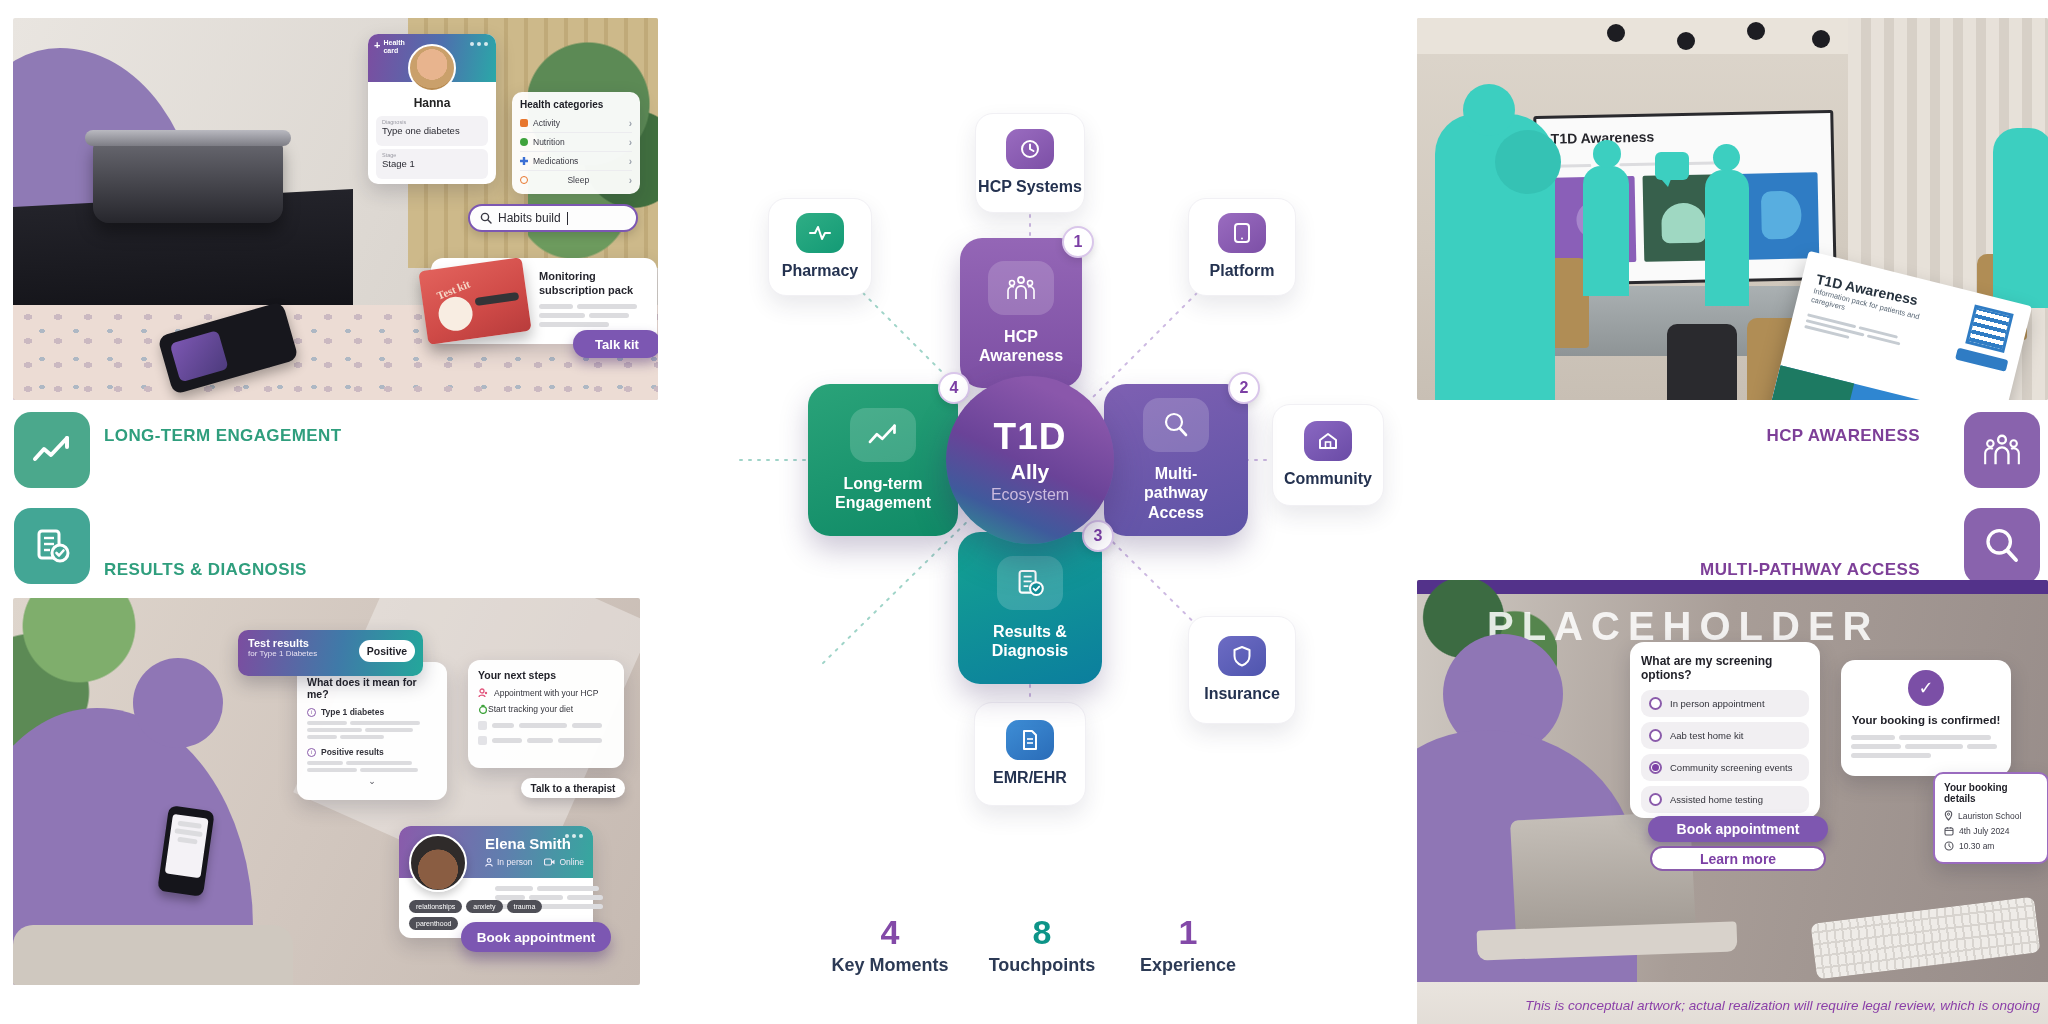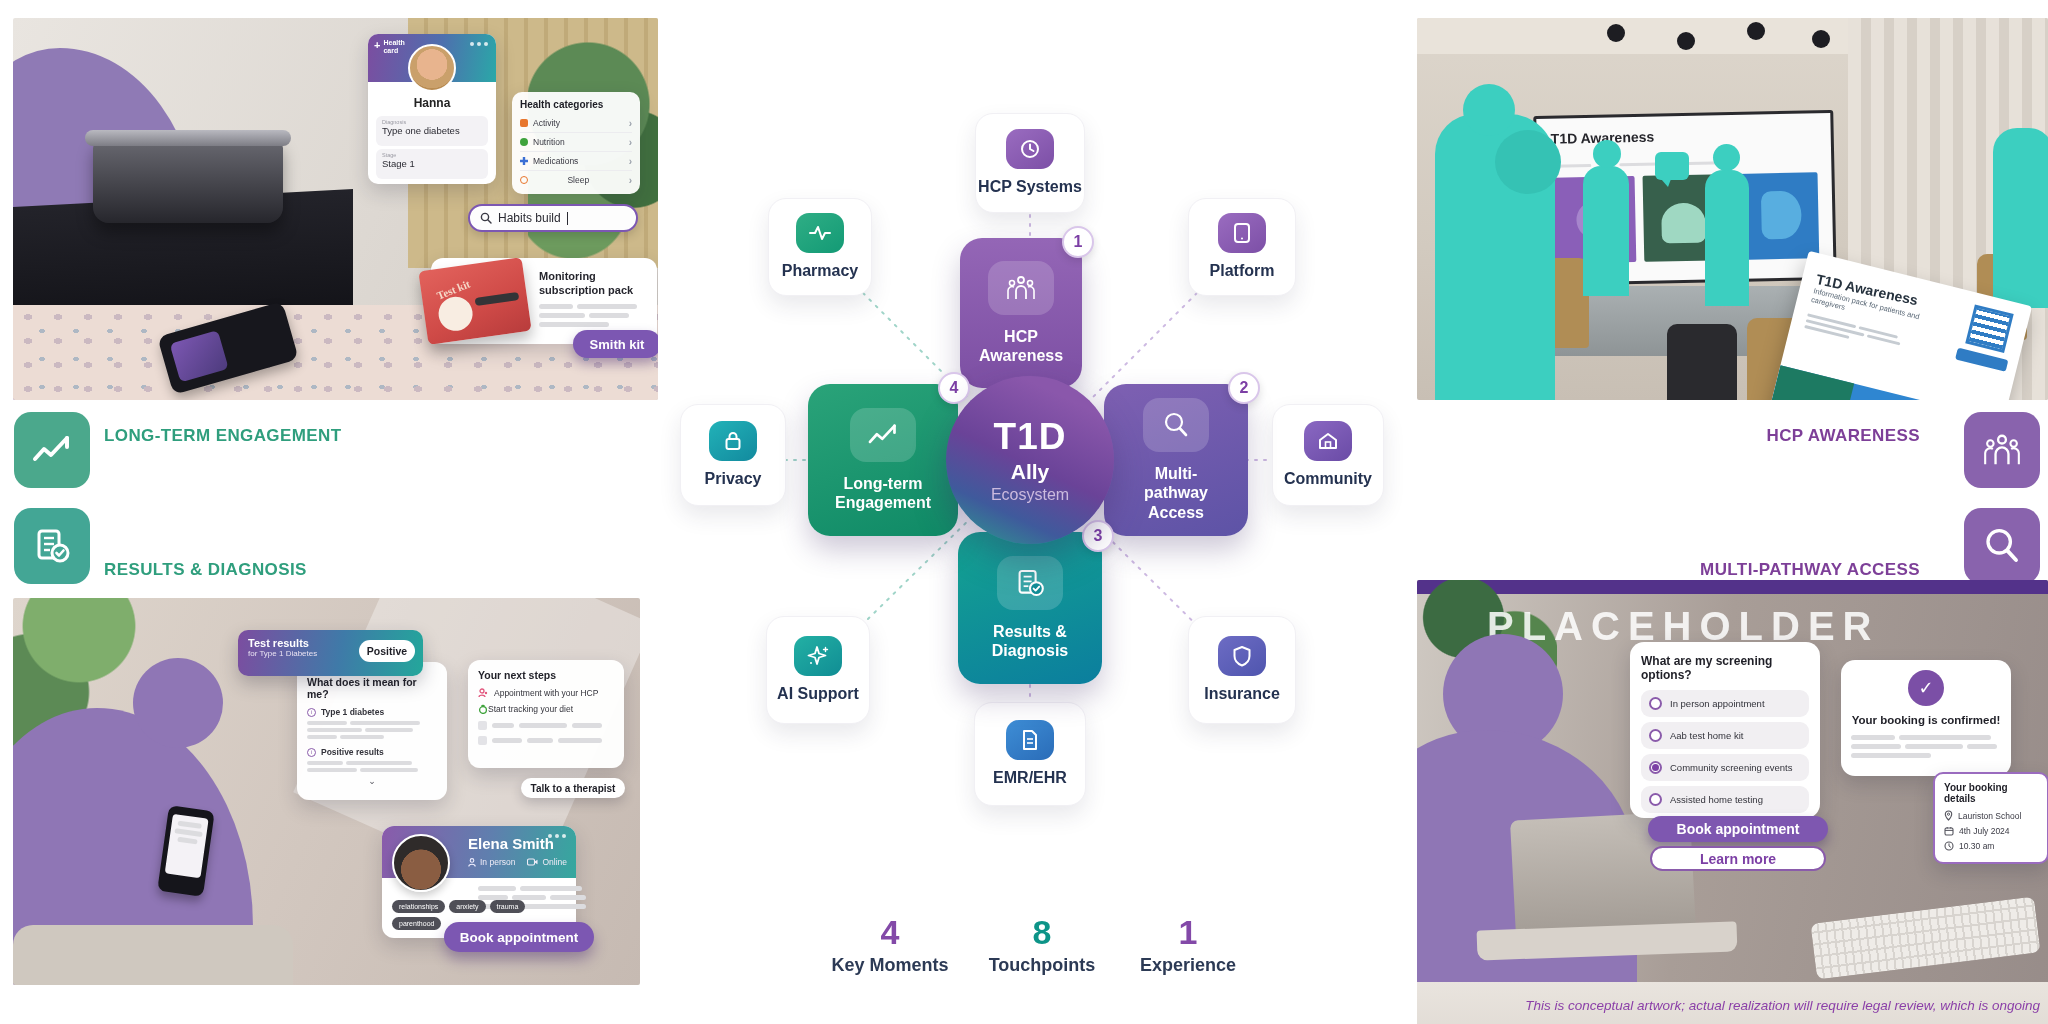--- a/index.html
+++ b/index.html
@@ -137,21 +137,21 @@
       </div>
       <div class="abs" style="left:108px; top:12px; width:108px; font-size:11px; font-weight:bold; color:#26262e; line-height:1.25;">Monitoring subscription pack</div>
       <div class="abs" style="left:108px; top:46px; width:106px; display:flex; flex-wrap:wrap; gap:4px;">
         <span class="bar" style="width:34px;"></span>
           <span class="bar" style="width:60px;"></span>
         <span class="bar" style="width:46px;"></span>
           <span class="bar" style="width:40px;"></span>
         <span class="bar" style="width:70px;"></span>
       </div>
     </div>
-    <div class="pill-btn" style="position:absolute; left:560px; top:312px; width:88px; height:28px; background:#7c57b2; color:#fff; font-size:13px; box-shadow:0 6px 12px rgba(60,30,110,.35);">Smith kit</div>
+    <div class="pill-btn" style="position:absolute; left:560px; top:312px; width:88px; height:28px; background:#7c57b2; color:#fff; font-size:13px; box-shadow:0 6px 12px rgba(60,30,110,.35);">Talk kit</div>
   </section>
 
   <div class="side-ico" style="left:14px; top:412px; background:#4ba88c;">
     <svg width="42" height="34" viewBox="0 0 42 34">
         <polyline points="4,26 13,16 20,22 36,5" fill="none" stroke="#fff" stroke-width="4" stroke-linecap="round" stroke-linejoin="round"></polyline>
         <line x1="36" y1="5" x2="36" y2="14" stroke="#fff" stroke-width="4" stroke-linecap="round"></line>
       </svg>
   </div>
   <div class="side-label" style="left:104px; top:426px; color:#2f9e7d;">LONG-TERM ENGAGEMENT</div>
 
@@ -240,21 +240,21 @@
       <div style="display:flex; gap:5px; align-items:center;">
         <span style="width:9px; height:9px; border-radius:2px; background:#e3e3e7;"></span>
         <span class="bar" style="width:30px;"></span>
           <span class="bar" style="width:26px;"></span>
           <span class="bar" style="width:44px;"></span>
       </div>
     </div>
 
     <div class="pill-btn" style="position:absolute; left:508px; top:180px; width:104px; height:20px; background:#fff; color:#1e1e26; font-size:10px; box-shadow:0 5px 12px rgba(30,30,50,.2);">Talk to a therapist</div>
 
-    <div class="ui-card" style="left:369px; top:228px; width:194px; height:112px; border-radius:12px; overflow:visible; background:#fff;">
+    <div class="ui-card" style="left:386px; top:228px; width:194px; height:112px; border-radius:12px; overflow:visible; background:#fff;">
       <div class="abs" style="left:0; top:0; width:100%; height:52px; border-radius:12px 12px 0 0; background:linear-gradient(100deg,#8a5bab 0%,#5f7fae 55%,#35a89e 100%);"></div>
       <div class="dots abs" style="right:10px; top:8px;">
           <i></i>
           <i></i>
           <i></i>
         </div>
       <div class="abs" style="left:10px; top:8px; width:58px; height:58px; border-radius:50%; border:2px solid #fff; background:radial-gradient(circle at 50% 62%,#8a5d42 0 46%,#2f2b2a 47%); box-shadow:0 4px 8px rgba(0,0,0,.2);"></div>
       <div class="abs" style="left:86px; top:9px; font-size:15px; font-weight:bold; color:#fff;">Elena Smith</div>
       <div class="abs" style="left:86px; top:31px; display:flex; gap:12px; align-items:center;">
         <span style="display:flex; gap:4px; align-items:center;">
@@ -326,50 +326,31 @@
   <div class="sat-card" style="left:1188px; top:198px; width:108px; height:98px;">
     <div class="icon-pill" style="background:linear-gradient(145deg,#9a6cc0,#7c4fa6);">
       <svg width="18" height="22" viewBox="0 0 18 22">
           <rect x="2" y="2" width="14" height="18" rx="3" fill="none" stroke="#fff" stroke-width="2"></rect>
           <circle cx="9" cy="16.5" r="1" fill="#fff"></circle>
         </svg>
     </div>
     <div class="sat-label">Platform</div>
   </div>
 
-  <div class="sat-card" style="left:680px; top:404px; width:106px; height:102px;">
-    <div class="icon-pill" style="background:linear-gradient(145deg,#22b2b8,#128a9e);">
-      <svg width="20" height="22" viewBox="0 0 20 22">
-          <rect x="3.5" y="9" width="13" height="10" rx="2" fill="none" stroke="#fff" stroke-width="2"></rect>
-          <path d="M6.5 9 V6.5 a3.5 3.5 0 0 1 7 0 V9" fill="none" stroke="#fff" stroke-width="2"></path>
-        </svg>
-    </div>
-    <div class="sat-label">Privacy</div>
-  </div>
 
   <div class="sat-card" style="left:1272px; top:404px; width:112px; height:102px;">
     <div class="icon-pill" style="background:linear-gradient(145deg,#8a68c2,#6a4ba6);">
       <svg width="22" height="20" viewBox="0 0 22 20">
           <path d="M3 9 L11 3 L19 9 V17 H3 Z" fill="none" stroke="#fff" stroke-width="2" stroke-linejoin="round"></path>
           <rect x="8.5" y="11" width="5" height="6" fill="none" stroke="#fff" stroke-width="1.6"></rect>
         </svg>
     </div>
     <div class="sat-label">Community</div>
   </div>
 
-  <div class="sat-card" style="left:766px; top:616px; width:104px; height:108px;">
-    <div class="icon-pill" style="background:linear-gradient(145deg,#23b0a4,#108d94);">
-      <svg width="24" height="22" viewBox="0 0 24 22">
-          <path d="M11 2 L13 8.5 L19.5 10.5 L13 12.5 L11 19 L9 12.5 L2.5 10.5 L9 8.5 Z" fill="none" stroke="#fff" stroke-width="1.8" stroke-linejoin="round"></path>
-          <path d="M19.5 2.5 v4 M17.5 4.5 h4" stroke="#fff" stroke-width="1.4" stroke-linecap="round"></path>
-          <circle cx="5" cy="18" r="1" fill="#fff"></circle>
-        </svg>
-    </div>
-    <div class="sat-label">AI Support</div>
-  </div>
 
   <div class="sat-card" style="left:1188px; top:616px; width:108px; height:108px;">
     <div class="icon-pill" style="background:linear-gradient(145deg,#6d6cc4,#4f55ae);">
       <svg width="20" height="22" viewBox="0 0 20 22">
           <path d="M10 2 L17.5 5 V11 C17.5 16 14 19 10 20.5 C6 19 2.5 16 2.5 11 V5 Z" fill="none" stroke="#fff" stroke-width="2" stroke-linejoin="round"></path>
         </svg>
     </div>
     <div class="sat-label">Insurance</div>
   </div>
 

